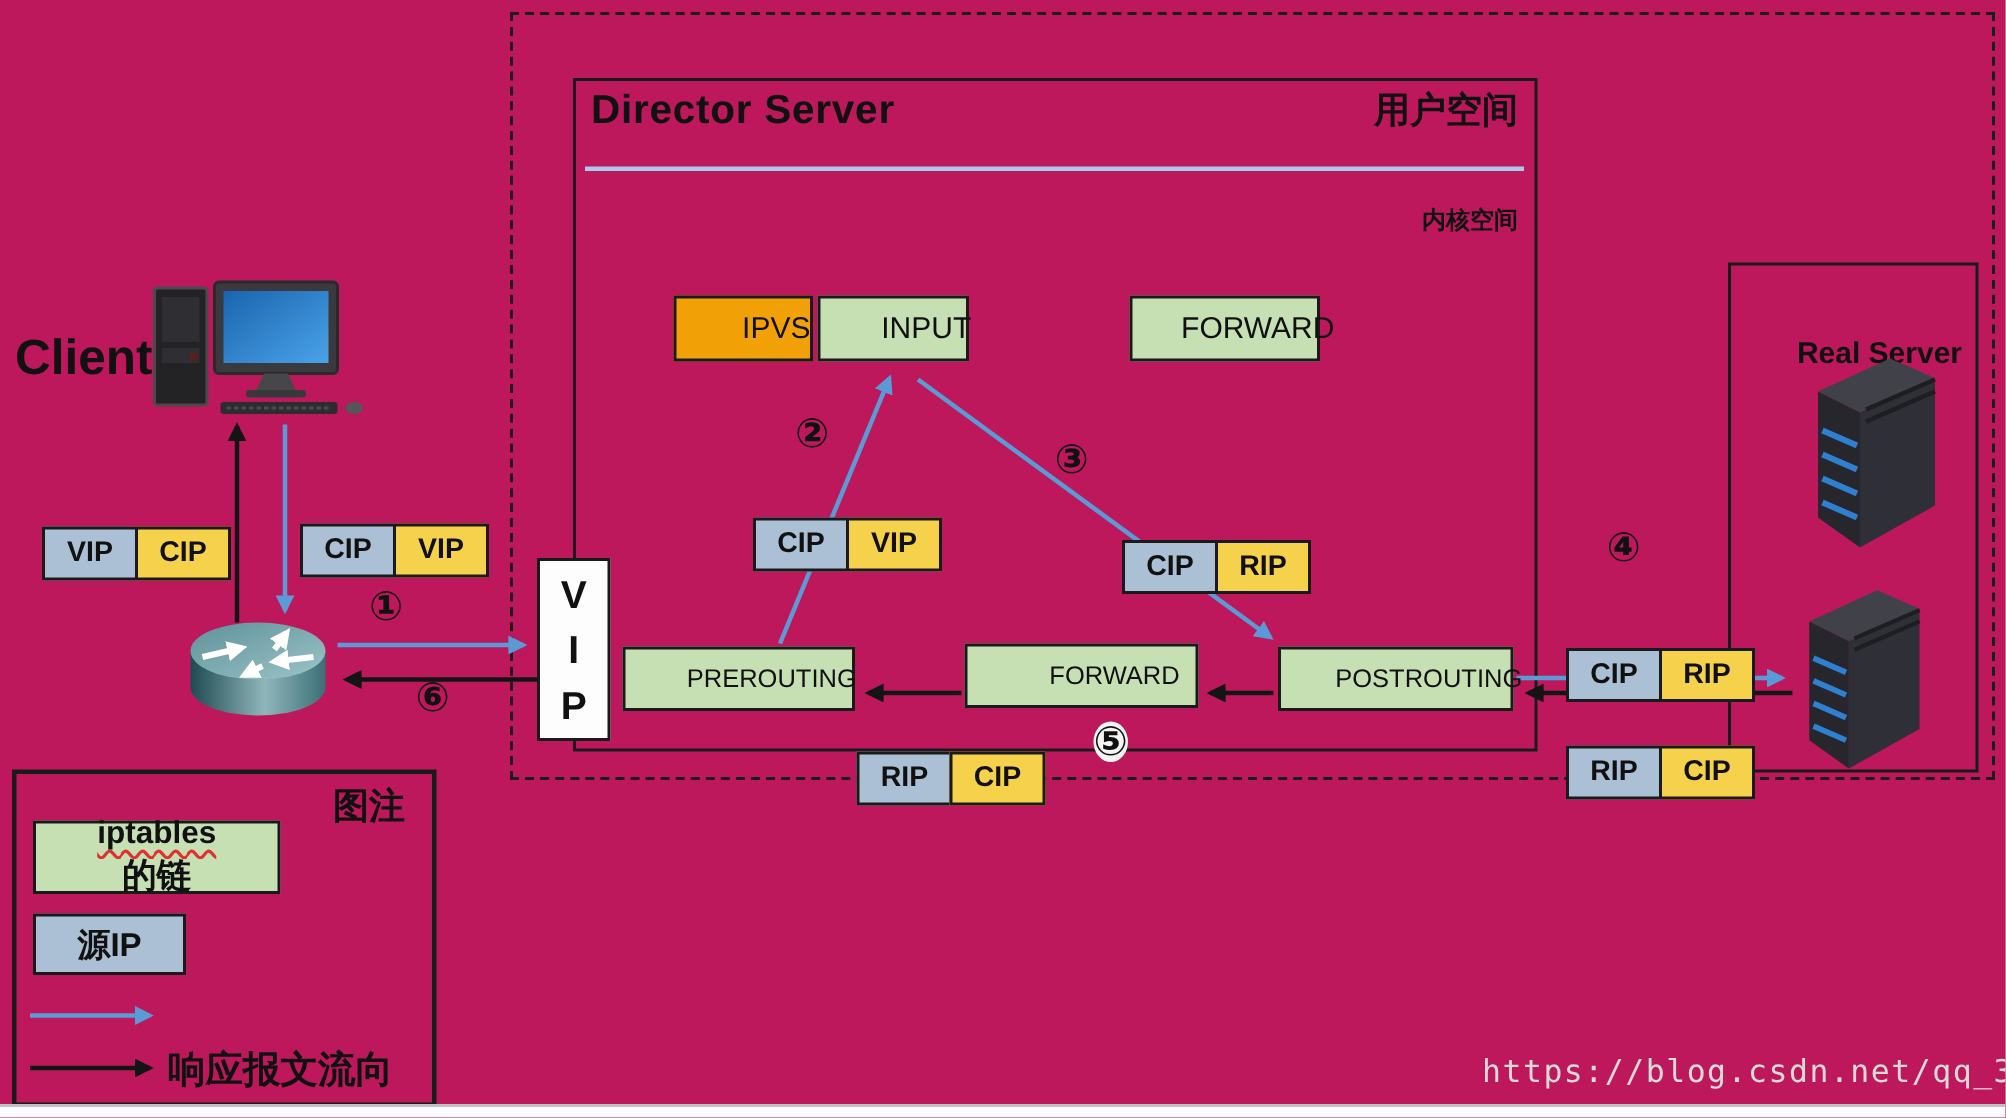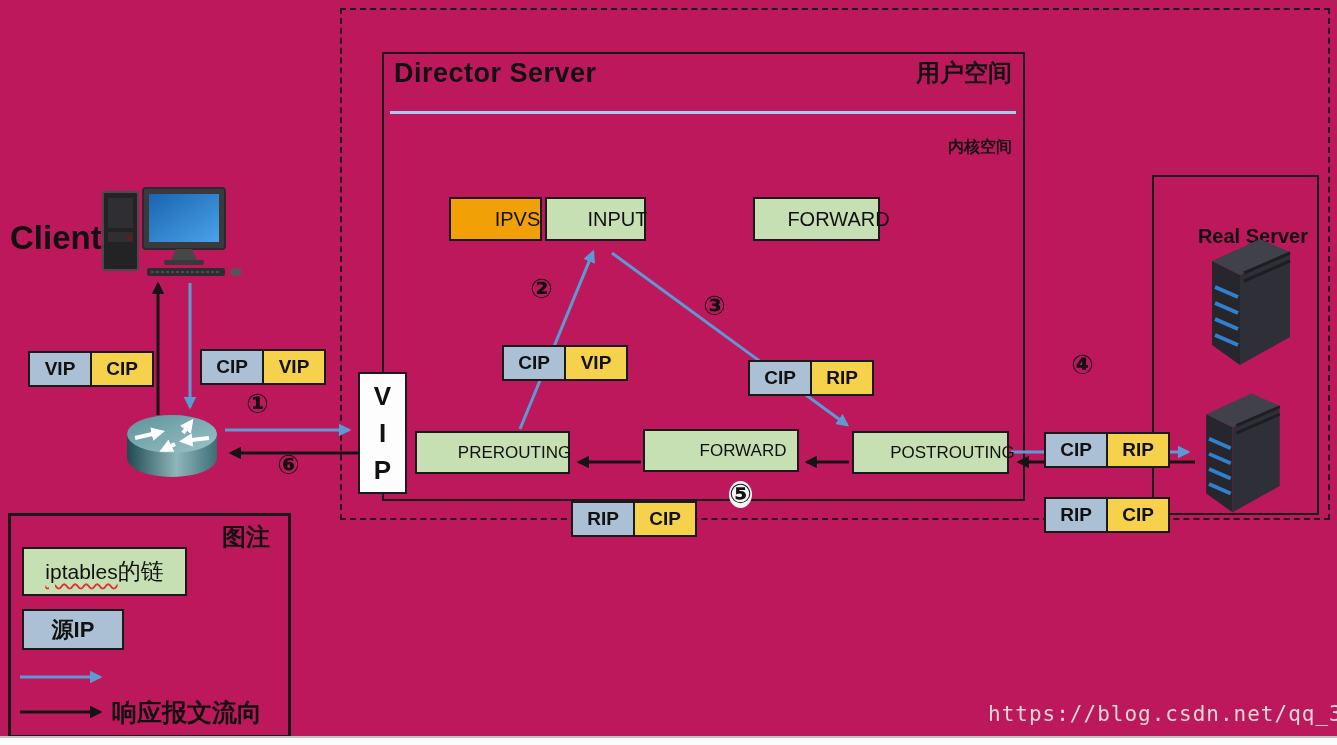--- a/index.html
+++ b/index.html
@@ -75,21 +75,21 @@
   #step-5{left:729px; top:481px; background:#F4F4F3; border-radius:50%;}
   #step-6{left:277px; top:452px;}
 
   
   #legend-box{position:absolute; left:8px; top:513px; width:277px; height:219px;
     border:3px solid #1a1a1a; z-index:0;}
   #legend-title{position:absolute; left:195px; top:521px; width:75px; text-align:right;
     font-size:24px; font-weight:bold; z-index:2;}
   #legend-chain{position:absolute; left:22px; top:547px; width:161px; height:45px; z-index:2;
     background:var(--chain_green,#C6E0B4); border:2px solid #1a1a1a; display:flex;
-    align-items:center; justify-content:center; font-weight:normal;}
+    align-items:center; justify-content:center; font-weight:bold;flex-direction:column;}
   #legend-chain .en{font-size:21px; text-decoration-line:underline; text-decoration-style:wavy;
     text-decoration-color:#E03030; text-decoration-thickness:2px; text-underline-offset:4px;}
   #legend-chain .cn{font-size:23px;}
   #legend-src{position:absolute; left:22px; top:609px; width:98px; height:37px; z-index:2;
     background:var(--source_blue_gray,#ABBFD5); border:2px solid #1a1a1a; display:flex;
     align-items:center; justify-content:center; font-size:22px; font-weight:bold;}
   #legend-dst{position:absolute; left:149px; top:607px; width:95px; height:38px; z-index:2;
     background:var(--dest_yellow,#F6D14B); border:2px solid #1a1a1a; display:flex;
     align-items:center; justify-content:center; font-size:22px; font-weight:bold;}
   .legend-arrow{position:absolute; z-index:2;}

